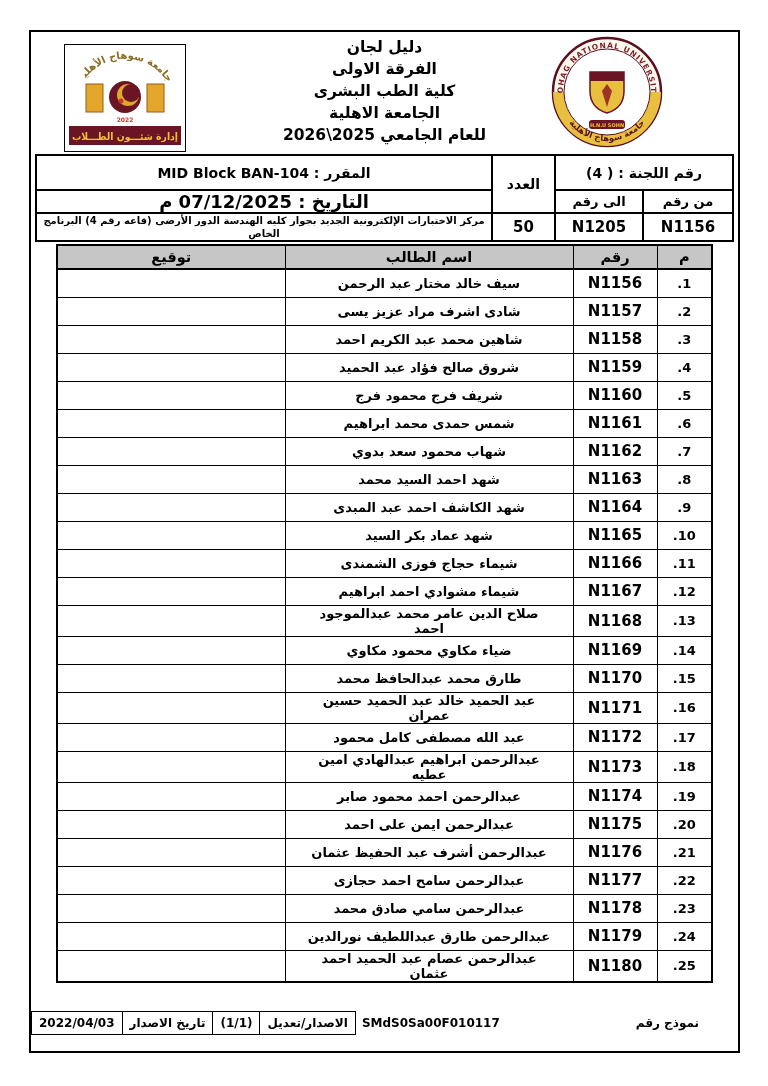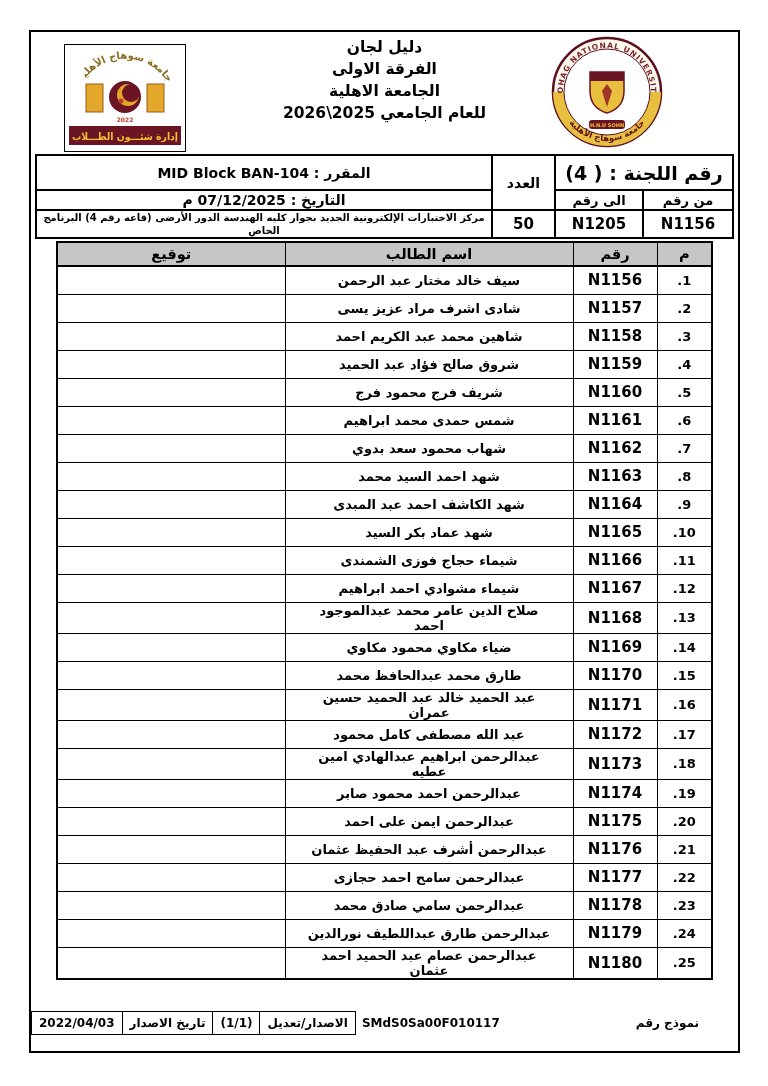--- a/index.html
+++ b/index.html
@@ -12,24 +12,24 @@
   .header { position:relative; height:122px; flex:0 0 auto; }
   .logo-box { position:absolute; left:33px; top:12px; }
   .title-block { position:absolute; left:50%; top:4px; transform:translateX(-50%);
                  text-align:center; font-size:15.5px; line-height:22px; white-space:nowrap; }
   .seal { position:absolute; left:520px; top:4px; }
 
   
   table { border-collapse:collapse; }
   .info-table { margin:0 4px; width:699px; table-layout:fixed; }
   .info-table td { border:2px solid #000; text-align:center; vertical-align:middle; padding:0 2px; }
-  .cell-committee { height:30px; font-size:19px; }
+  .cell-committee { height:30px; font-size:14px; }
   .cell-course { height:35px; font-size:14px; }
   .cell-range-label { height:20px; font-size:13px; }
-  .cell-date { height:20px; font-size:14px; }
+  .cell-date { height:20px; font-size:18px; }
   .cell-count-label { font-size:14px; }
   .cell-range-value, .cell-count-value { height:26px; font-size:15px; }
   .cell-location { font-size:10px; line-height:1.3; text-align:right; padding:2px 8px 2px 55px; }
 
   
   .main-table { margin:2px 25px 0; width:657px; table-layout:fixed; border:2px solid #000; }
   .main-table th, .main-table td { border:1px solid #000; text-align:center; vertical-align:middle; }
   .main-table th { background:#c6c6c6; height:24px; font-size:14.5px; border-bottom:2px solid #000; }
   .main-table td { height:28px; }
   td.c-idx { font-size:13px; }
@@ -74,20 +74,21 @@
         </g>
         <text x="61" y="78" text-anchor="middle" font-size="6" font-weight="bold" fill="#c0392b">2022</text>
         <rect x="5" y="82" width="112" height="19" fill="#6b1423"></rect>
         <text x="61" y="95.5" text-anchor="middle" font-size="10" font-weight="bold" fill="#f2c231" textLength="106" lengthAdjust="spacingAndGlyphs">إدارة شئـــون الطـــلاب</text>
       </svg>
     </div>
 
     <div class="title-block">
       <div>دليل لجان</div>
       <div>الفرقة الاولى</div>
+      <div>كلية الطب البشرى</div>
       <div>الجامعة الاهلية</div>
       <div>للعام الجامعي 2025\2026</div>
     </div>
 
     <div class="seal">
       <svg width="112" height="112" viewBox="0 0 112 112">
         <circle cx="56" cy="56" r="54" fill="#fdf8ec" stroke="#5a1020" stroke-width="2.5"></circle>
         <path d="M 2 56 A 54 54 0 0 0 110 56 L 99 56 A 43 43 0 0 1 13 56 Z" fill="#e8bf3f"></path>
         <circle cx="56" cy="56" r="43" fill="#ffffff" stroke="#5a1020" stroke-width="1"></circle>
         <defs>

